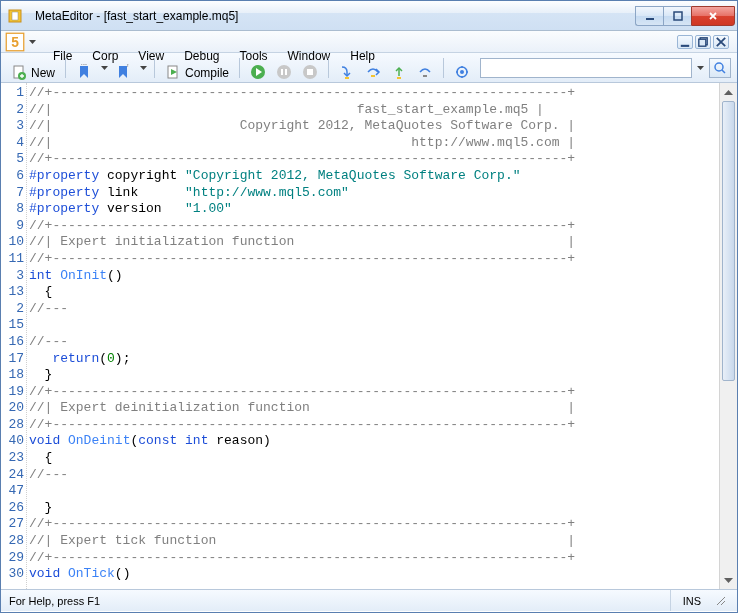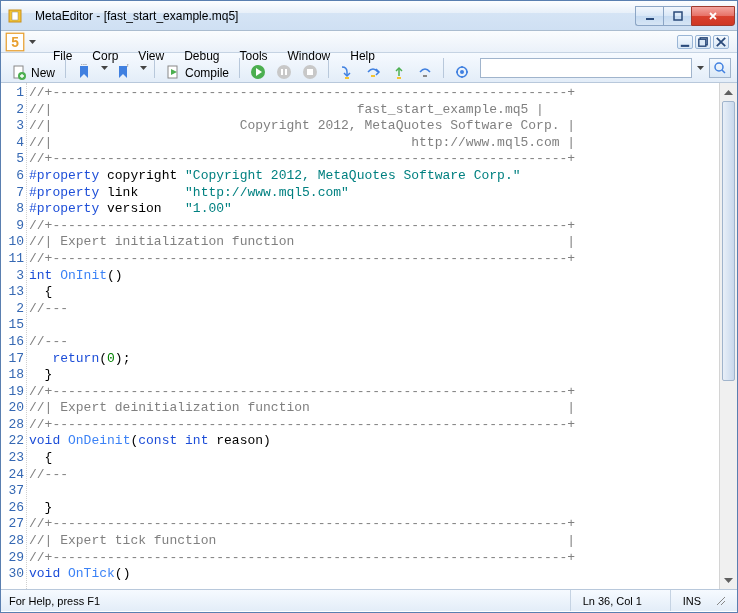--- a/index.html
+++ b/index.html
@@ -470,24 +470,24 @@
       <div>3</div>
       <div>13</div>
       <div>2</div>
       <div>15</div>
       <div>16</div>
       <div>17</div>
       <div>18</div>
       <div>19</div>
       <div>20</div>
       <div>28</div>
-      <div>22</div>
+      <div>40</div>
       <div>23</div>
       <div>24</div>
-      <div>37</div>
+      <div>47</div>
       <div>26</div>
       <div>27</div>
       <div>28</div>
       <div>29</div>
       <div>30</div>
     </div>
   <div class="code" id="code"><div class="code-line"><span class="c-comment">//+------------------------------------------------------------------+</span></div><div class="code-line"><span class="c-comment">//|                                       fast_start_example.mq5 |</span></div><div class="code-line"><span class="c-comment">//|                        Copyright 2012, MetaQuotes Software Corp. |</span></div><div class="code-line"><span class="c-comment">//|                                              http://www.mql5.com |</span></div><div class="code-line"><span class="c-comment">//+------------------------------------------------------------------+</span></div><div class="code-line"><span class="c-keyword">#property</span><span> copyright </span><span class="c-string">"Copyright 2012, MetaQuotes Software Corp."</span></div><div class="code-line"><span class="c-keyword">#property</span><span> link      </span><span class="c-string">"http://www.mql5.com"</span></div><div class="code-line"><span class="c-keyword">#property</span><span> version   </span><span class="c-string">"1.00"</span></div><div class="code-line"><span class="c-comment">//+------------------------------------------------------------------+</span></div><div class="code-line"><span class="c-comment">//| Expert initialization function                                   |</span></div><div class="code-line"><span class="c-comment">//+------------------------------------------------------------------+</span></div><div class="code-line"><span class="c-keyword">int</span><span class="c-func"> OnInit</span><span>()</span></div><div class="code-line">  {</div><div class="code-line"><span class="c-comment">//---</span></div><div class="code-line"></div><div class="code-line"><span class="c-comment">//---</span></div><div class="code-line"><span>   </span><span class="c-keyword">return</span><span>(</span><span class="c-num">0</span><span>);</span></div><div class="code-line">  }</div><div class="code-line"><span class="c-comment">//+------------------------------------------------------------------+</span></div><div class="code-line"><span class="c-comment">//| Expert deinitialization function                                 |</span></div><div class="code-line"><span class="c-comment">//+------------------------------------------------------------------+</span></div><div class="code-line"><span class="c-keyword">void</span><span class="c-func"> OnDeinit</span><span>(</span><span class="c-keyword">const int</span><span> reason)</span></div><div class="code-line">  {</div><div class="code-line"><span class="c-comment">//---</span></div><div class="code-line"></div><div class="code-line">  }</div><div class="code-line"><span class="c-comment">//+------------------------------------------------------------------+</span></div><div class="code-line"><span class="c-comment">//| Expert tick function                                             |</span></div><div class="code-line"><span class="c-comment">//+------------------------------------------------------------------+</span></div><div class="code-line"><span class="c-keyword">void</span><span class="c-func"> OnTick</span><span>()</span></div></div>
   <div class="scrollbar-v">
     <div class="scroll-arrow">
         <svg width="9" height="5" viewBox="0 0 9 5">
@@ -498,20 +498,19 @@
     <div class="scroll-arrow" style="position:absolute;bottom:0;width:100%;">
         <svg width="9" height="5" viewBox="0 0 9 5">
           <path d="M0 0 L9 0 L4.5 5 Z" fill="#606060"></path>
         </svg>
       </div>
   </div>
 </div>
 
 <div class="statusbar">
   <div class="status-left">For Help, press F1</div>
-  <div class="status-cell wide">Ln 36, Col 1</div>
   <div class="status-cell">INS</div>
   <div class="resize-grip">
     <svg width="12" height="12" viewBox="0 0 12 12">
         <path d="M10 2 L2 10 M10 6 L6 10 M10 10 L10 10" stroke="#888" stroke-width="1"></path>
       </svg>
   </div>
 </div>
 
 </body></html>

